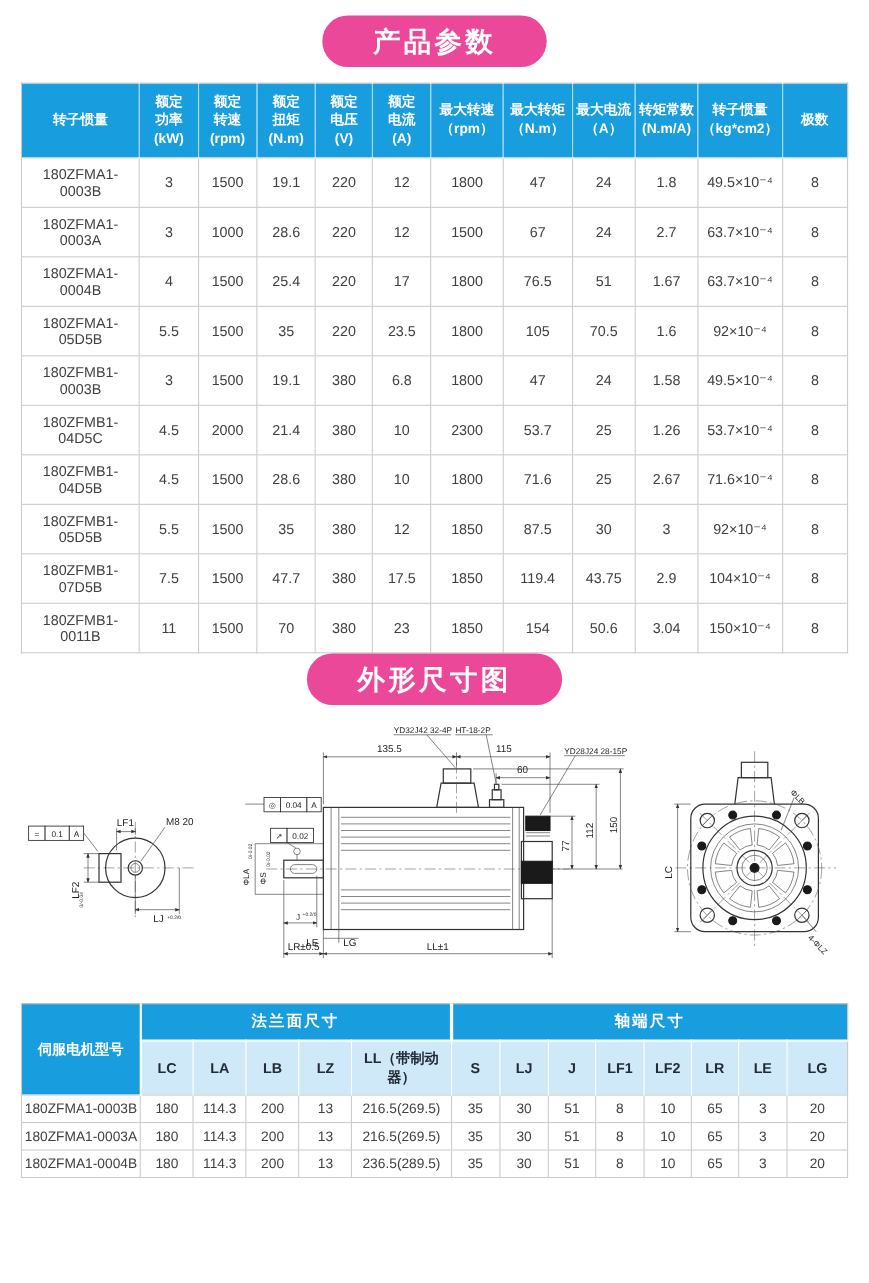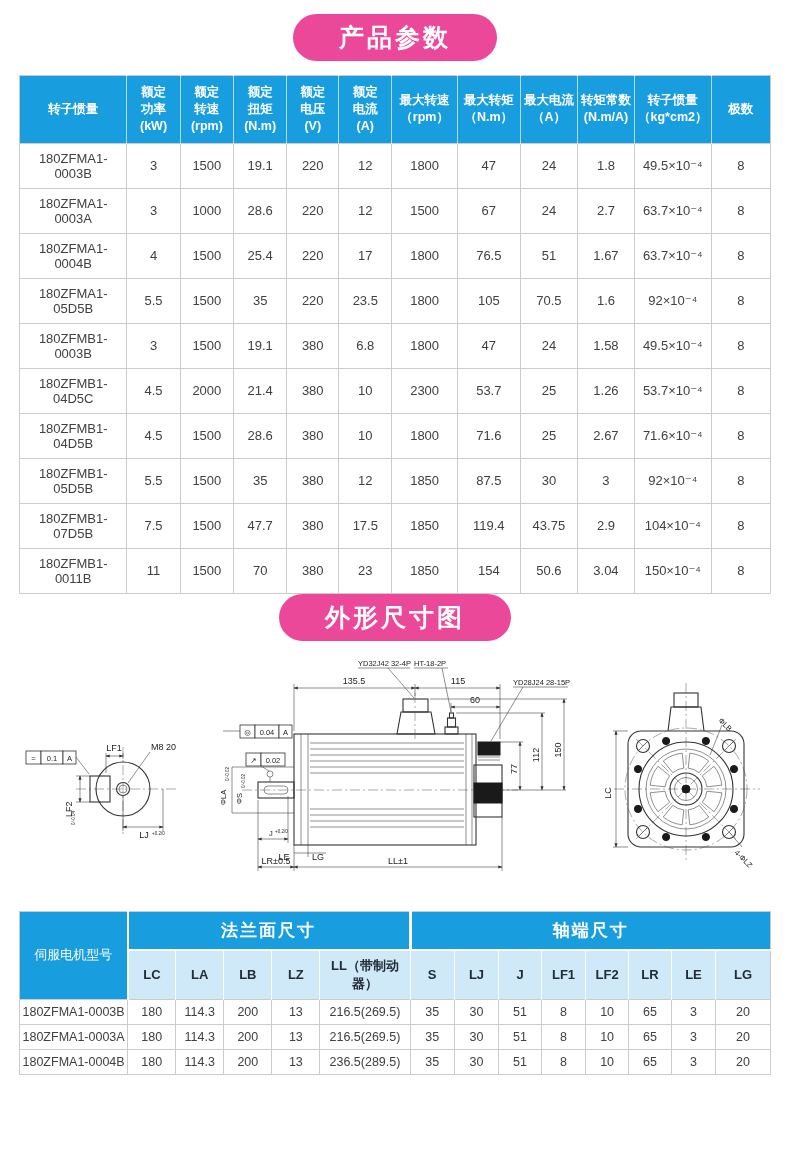--- a/index.html
+++ b/index.html
@@ -11,23 +11,23 @@
   table{border-collapse:collapse;margin:0 auto;width:752px;table-layout:fixed;
         border:1px solid #c9c9c9;background:#fff;}
   th,td{text-align:center;vertical-align:middle;}
   
   .t1 thead th{background:#189dde;color:#fff;font-size:12.5px;font-weight:bold;
                padding:8px 1px;border-left:1px solid rgba(255,255,255,.65);
                white-space:pre-line;line-height:1.35;}
   .t1 thead th:first-child{border-left:none;}
   .t1 td{border:1px solid #cccccc;font-size:13px;color:#404040;padding:7px 1px;}
   
-  .t2 .model-h{background:#189dde;color:#fff;font-size:13px;font-weight:normal;
+  .t2 .model-h{background:#189dde;color:#fff;font-size:13px;font-weight:bold;
                border-right:2px solid #fff;}
-  .t2 .group-h{background:#189dde;color:#fff;font-size:17px;font-weight:bold;
+  .t2 .group-h{background:#189dde;color:#fff;font-size:14px;font-weight:bold;
                padding:7px 0;border-bottom:2px solid #fff;letter-spacing:2px;}
   .t2 .group-h2{border-left:3px solid #fff;}
   .t2 .sub{background:#cfe9f8;color:#222b36;font-size:13px;font-weight:bold;
            padding:6px 0;border-left:1px solid #fff;}
   .t2 td{border:1px solid #cccccc;font-size:12.5px;color:#404040;padding:5px 1px;}
   
   .drawing-wrap{width:754px;margin:4px auto 10px;}
   svg text{font-family:"Liberation Sans","DejaVu Sans",sans-serif;fill:#222;}
   svg .dimtxt{font-size:9px;}
   svg .small{font-size:7.5px;}

